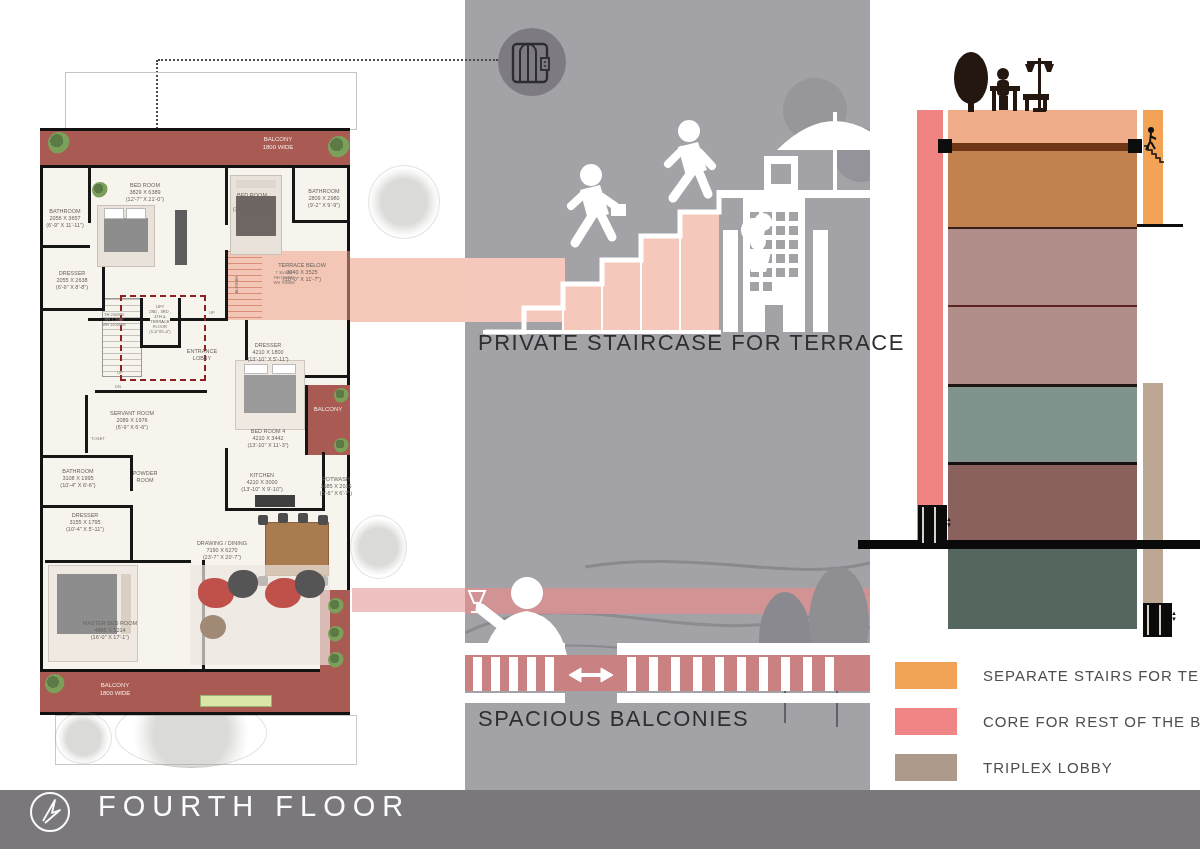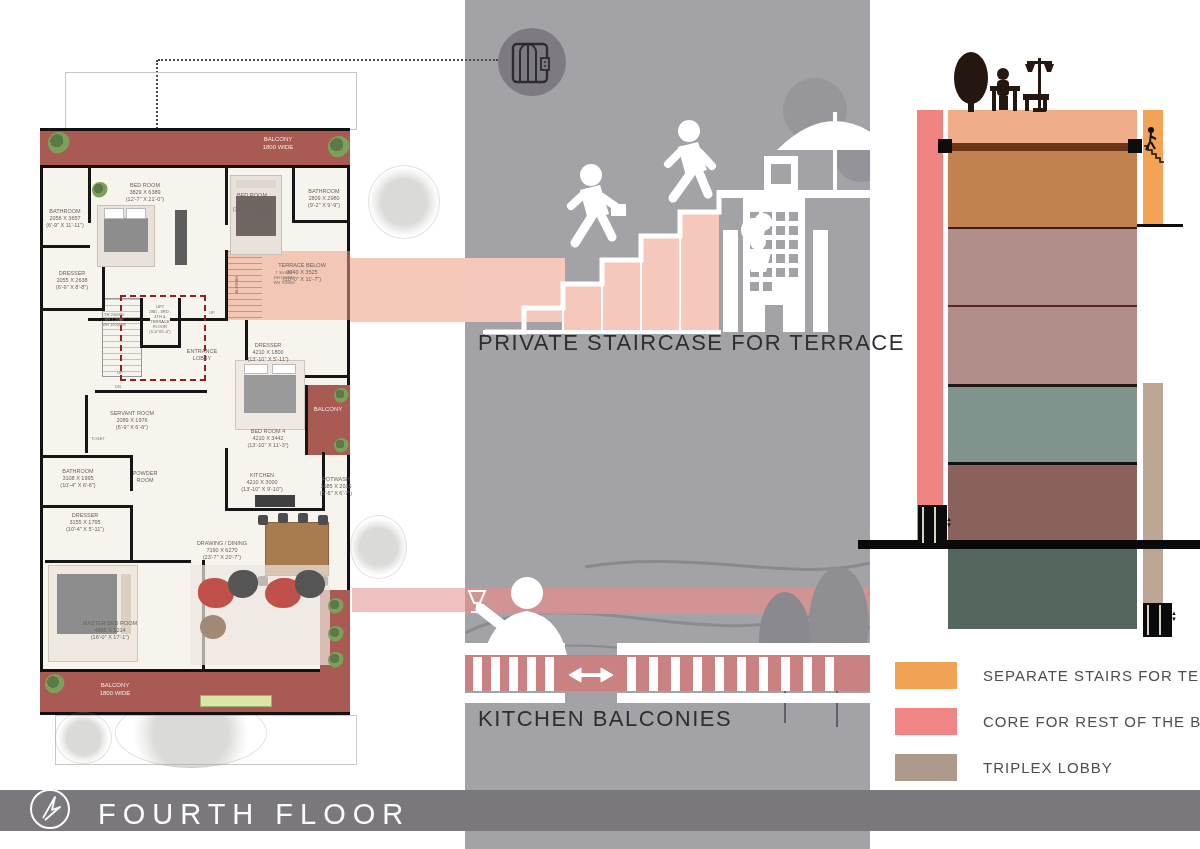--- a/index.html
+++ b/index.html
@@ -42,21 +42,21 @@
   #basement{left:948px;top:549px;width:189px;height:80px;background:#54665d;}
   .cap{position:absolute;width:14px;height:14px;background:#0d0d0d;}
   .elev{position:absolute;background:#0b0b0b;display:flex;gap:3px;align-items:stretch;justify-content:center;padding:2px;}
   .elev i{display:block;width:7px;background:#0b0b0b;border-left:2px solid #d8d2c8;}
   .elev-arrows{position:absolute;font-size:6px;color:#111;line-height:1;}
   
   .legend-row{position:absolute;display:flex;align-items:center;gap:26px;}
   .legend-swatch{width:62px;height:27px;}
   .legend-label{font-size:15px;color:#4f4e52;letter-spacing:1px;white-space:nowrap;}
   
-  #footer{left:0;top:790px;width:1200px;height:41px;background:#7a787c;display:flex;align-items:flex-end;}
+  #footer{left:0;top:790px;width:1200px;height:59px;background:#7a787c;display:flex;align-items:flex-start;}
   #footer-logo{width:44px;height:44px;margin-left:28px;}
   #footer-title{color:#fcfcfc;font-size:29px;letter-spacing:7px;font-weight:300;margin-left:26px;}
   .pinkband{position:absolute;}
 </style>
 </head>
 <body>
 
 <div class="abs" id="gray-panel"></div>
 
 <div class="abs pinkband" style="left:230px;top:258px;width:236px;height:64px;background:rgba(243,186,168,.8);"></div>
@@ -203,21 +203,21 @@
       <rect x="316" y="102" width="9" height="34"></rect>
     <rect x="338" y="102" width="9" height="34"></rect>
       <rect x="360" y="102" width="9" height="34"></rect>
   </g>
   <g stroke="#ffffff" fill="#ffffff">
     <line x1="112" y1="120" x2="140" y2="120" stroke-width="4"></line>
     <polygon points="104,120 116,113 116,127"></polygon>
       <polygon points="148,120 136,113 136,127"></polygon>
   </g>
 </svg>
-<div class="abs caption" style="left:478px;top:706px;">KITCHEN BALCONIES</div>
+<div class="abs caption" style="left:478px;top:706px;">SPACIOUS BALCONIES</div>
 
 <div class="abs" id="plan">
 
   <div class="abs" style="left:25px;top:2px;width:290px;height:56px;border:1px solid #c8c5c0;"></div>
   <div class="abs" style="left:15px;top:645px;width:300px;height:48px;border:1px solid #ccc9c4;"></div>
   <div class="tree-faint" style="left:75px;top:628px;width:150px;height:68px;"></div>
 
   <div class="balcony" style="left:0;top:58px;width:310px;height:37px;border-top:3px solid #111;"></div>
   <div class="roomfill" style="left:0;top:95px;width:310px;height:507px;border:3px solid #111;box-sizing:border-box;"></div>
   <div class="balcony" style="left:0;top:602px;width:310px;height:40px;border-bottom:3px solid #111;"></div>

